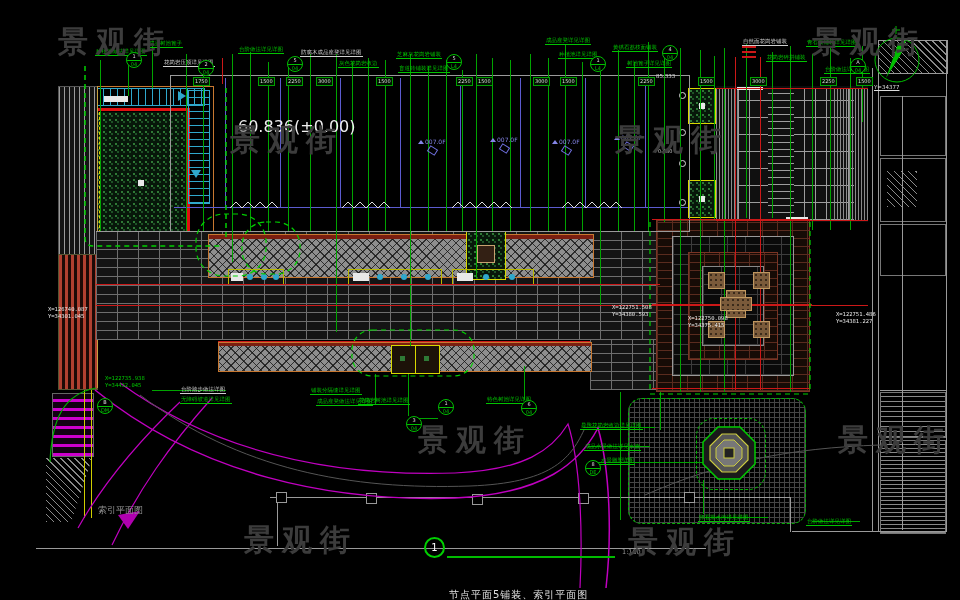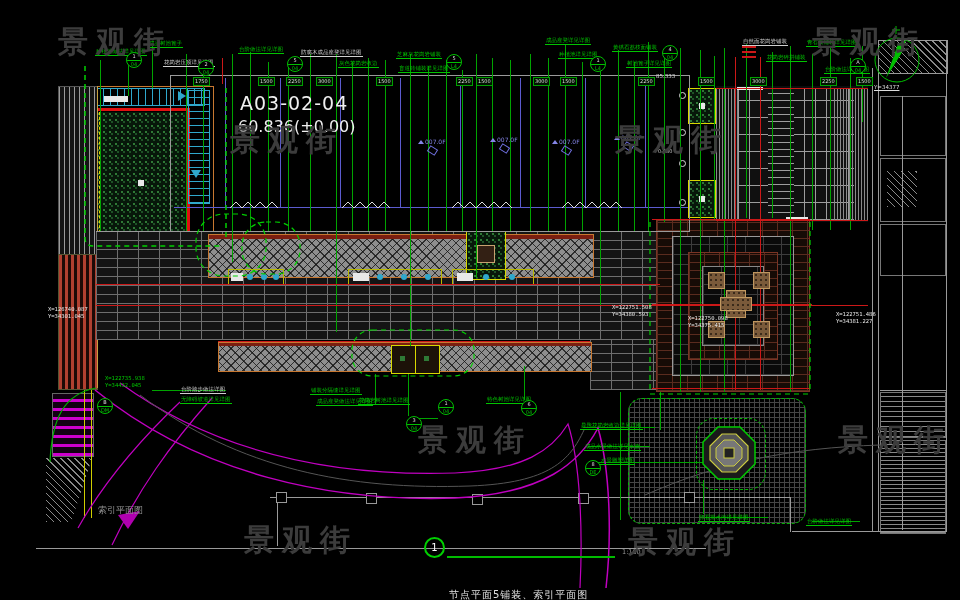--- a/index.html
+++ b/index.html
@@ -197,21 +197,20 @@
     <circle cx="897" cy="60" r="22" fill="none" stroke="#00c000" stroke-width="1"></circle>
     <polygon points="886,78 898,44 906,40 901,54" fill="#00c000"></polygon>
     <path d="M896,26 v8 M892,30 h8" stroke="#00c000" stroke-width="1"></path>
 
     <path d="M718,427 L740,427 L755,442 L755,464 L740,479 L718,479 L703,464 L703,442 Z" fill="#1a1a1a" stroke="#00cc00" stroke-width="1.5"></path>
     <path d="M722,434 L736,434 L748,446 L748,460 L736,472 L722,472 L710,460 L710,446 Z" fill="#555" stroke="#cccc40" stroke-width="1.2"></path>
     <path d="M724,440 L734,440 L742,448 L742,458 L734,466 L724,466 L716,458 L716,448 Z" fill="#777" stroke="#cccc40" stroke-width="1"></path>
     <rect x="724" y="448" width="10" height="10" fill="#222" stroke="#cccc40" stroke-width="1"></rect>
   </svg>
 
-  <div class="ab" style="left:240px;top:92px;color:#efefef;font-size:19px;letter-spacing:1px;z-index:40;">A03-02-04</div>
   <div class="ab" style="left:238px;top:117px;color:#efefef;font-size:16px;z-index:40;">60.836(±0.00)</div>
 
   <div class="ab" style="left:424px;top:537px;width:17px;height:17px;border:2px solid #00d000;border-radius:50%;
               color:#fff;font-size:10px;line-height:17px;text-align:center;z-index:50;">
     <span>1</span>
   </div>
   <div class="ab" style="left:449px;top:540px;color:#e0e0e0;font-size:10px;font-weight:normal;letter-spacing:1px;z-index:50;margin-top:48px;">节点平面5铺装、索引平面图</div>
   <div class="ln" style="left:447px;top:556px;width:168px;height:2px;background:#00bb00;z-index:50;"></div>
   <div class="ab" style="left:622px;top:548px;color:#999;font-size:6.5px;z-index:50;">1:100</div>
 

